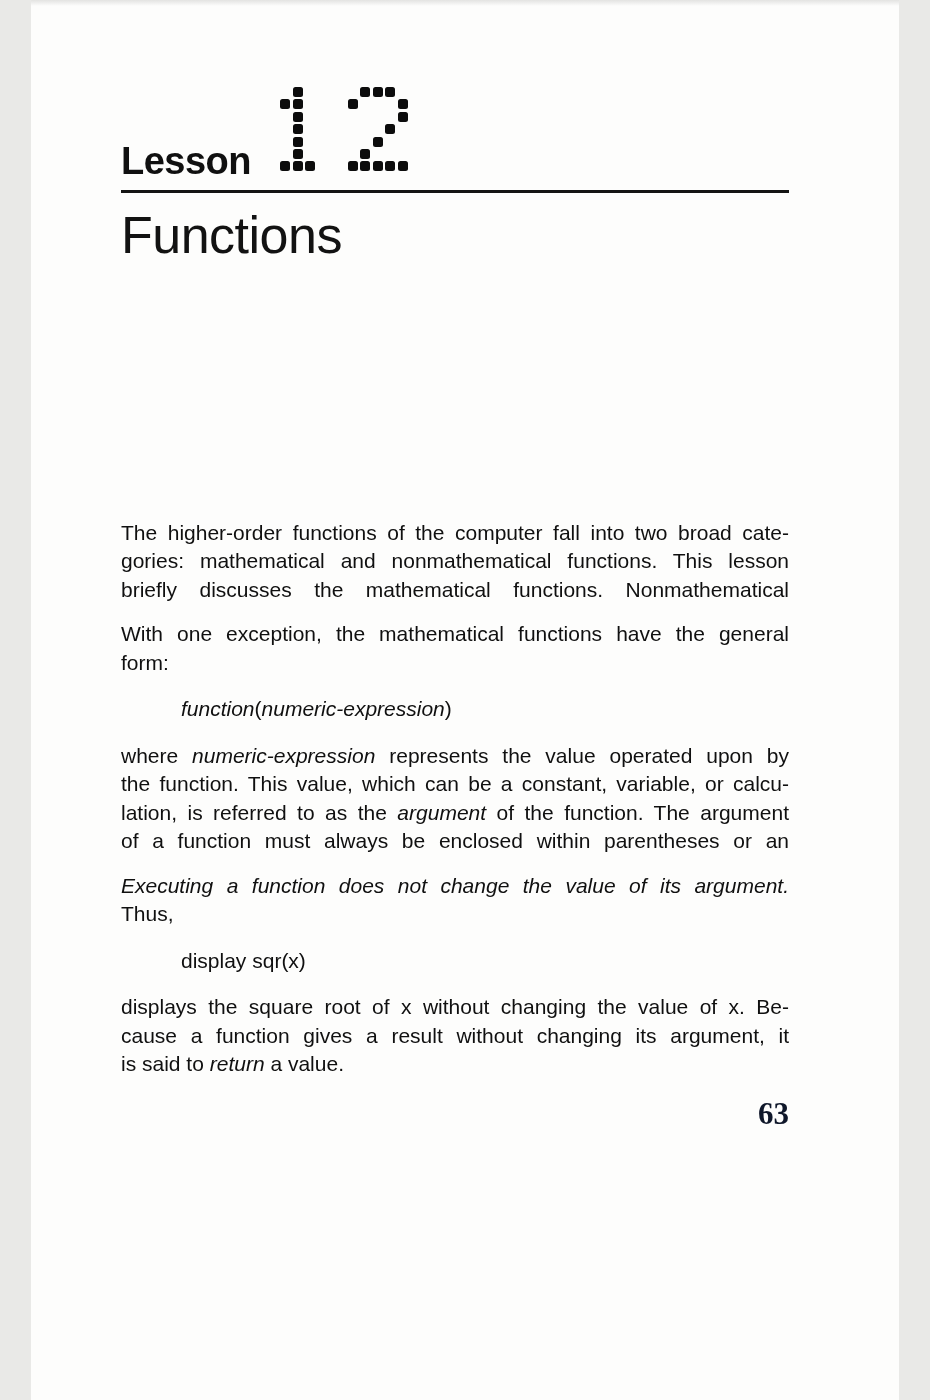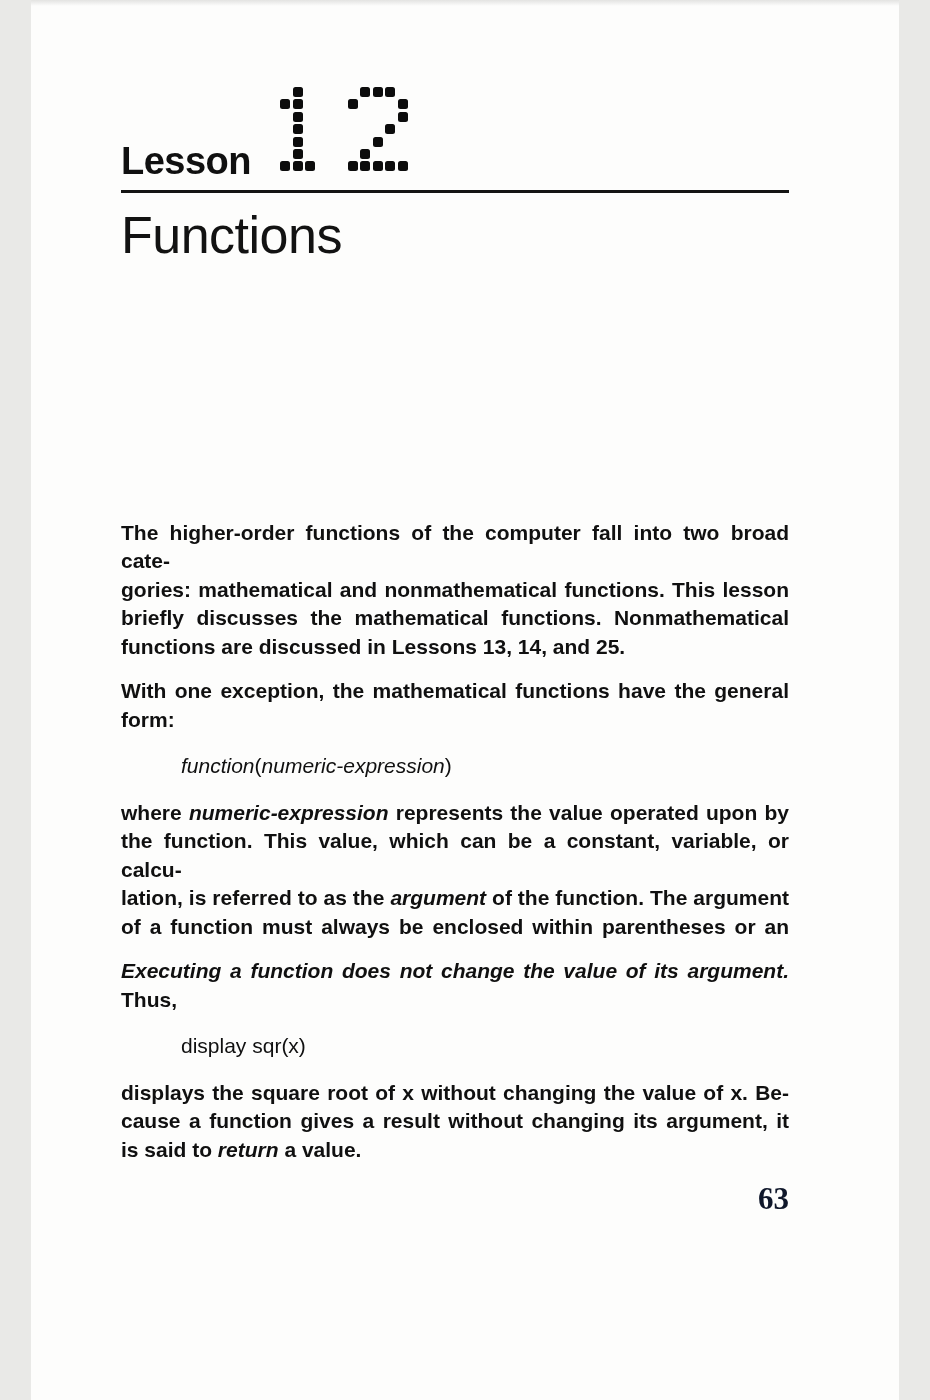--- a/index.html
+++ b/index.html
@@ -33,21 +33,21 @@
   .rule { margin-top: 17px; height: 3px; background: #141414; }
 
   .page-title {
     margin-top: 14px;
     font-size: 52px; line-height: 56px; font-weight: 400; letter-spacing: -0.5px;
     color: #121212;
   }
 
   
   .body-text { margin-top: 256px; font-size: 21px; line-height: 28.5px; }
-  .para { margin: 16px 0 0 0; font-weight: bold; }
+  .para { margin: 16px 0 0 0; }
   .body-text > .para:first-child { margin-top: 0; }
   .code { margin: 18px 0; padding-left: 60px; }
   .line { text-align: left; }
   .line.just { text-align: justify; text-align-last: justify; }
   .it { font-style: italic; }
 
   
   .folio {
     margin-top: 18px; text-align: right;
     font-family: "Liberation Serif", serif; font-weight: bold; font-size: 31px;
@@ -192,21 +192,20 @@
 
     <h1 class="page-title" style="margin-bottom:0; margin-block-start:14px;">
       <div>Functions</div>
     </h1>
 
     <div class="body-text">
         <div class="para">
           <div class="line just"><span>The higher-order functions of the computer fall into two broad cate-</span></div>
           <div class="line just"><span>gories: mathematical and nonmathematical functions. This lesson</span></div>
           <div class="line just"><span>briefly discusses the mathematical functions. Nonmathematical</span></div>
-          <div class="line"><span>functions are discussed in Lessons 13, 14, and 25.</span></div>
         </div>
         <div class="para">
           <div class="line just"><span>With one exception, the mathematical functions have the general</span></div>
           <div class="line"><span>form:</span></div>
         </div>
         <div class="code">
           <div class="line"><span class="it">function</span><span>(</span><span class="it">numeric-expression</span><span>)</span></div>
         </div>
         <div class="para">
           <div class="line just"><span>where </span><span class="it">numeric-expression</span><span> represents the value operated upon by</span></div>

